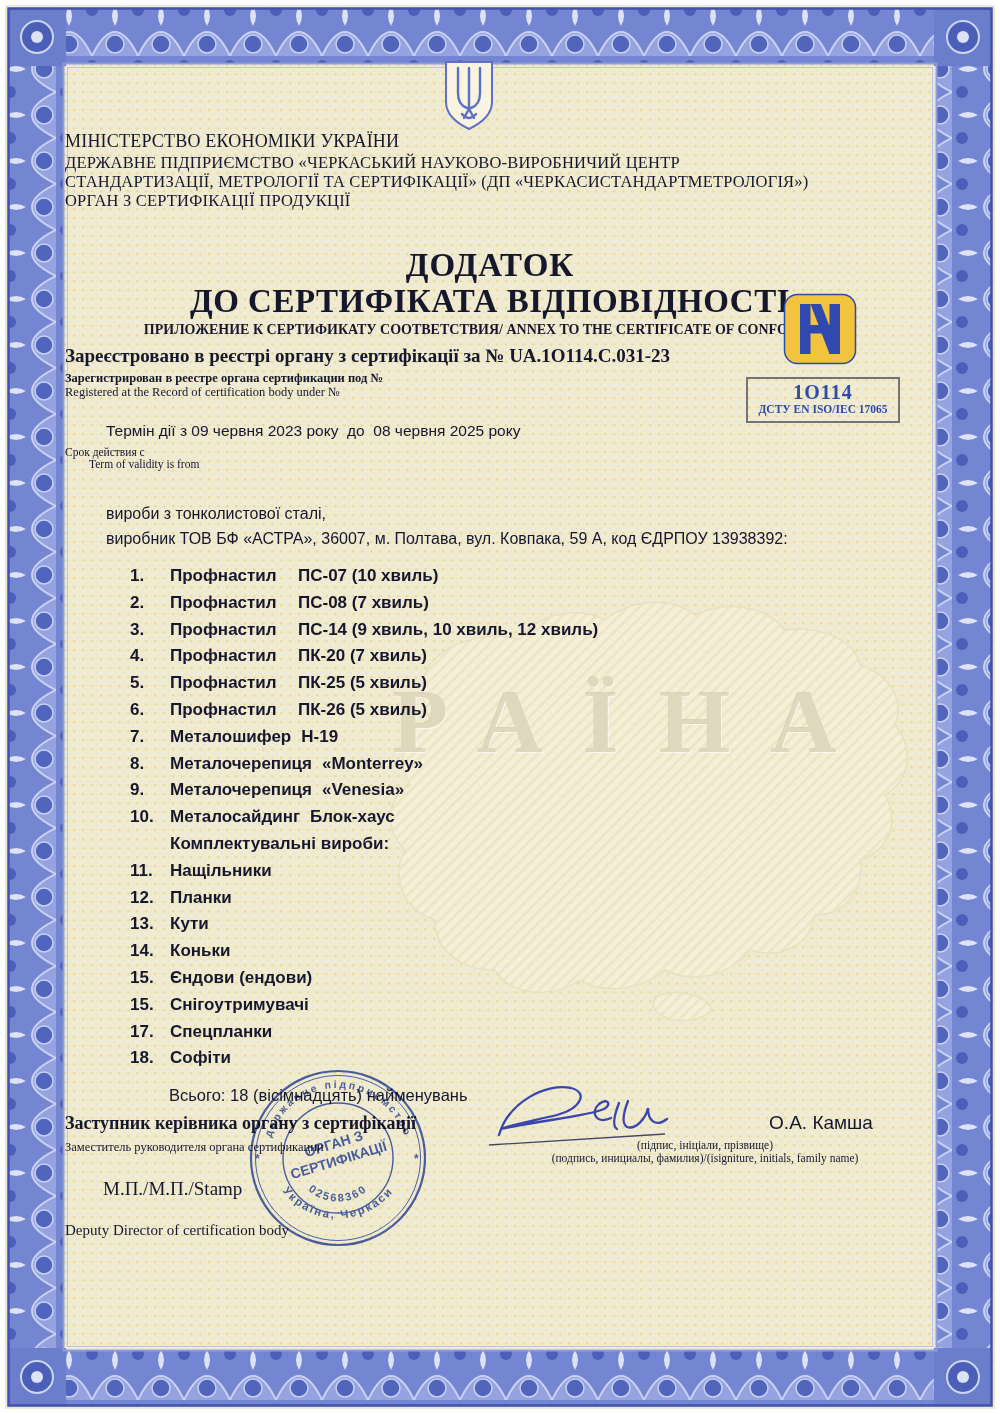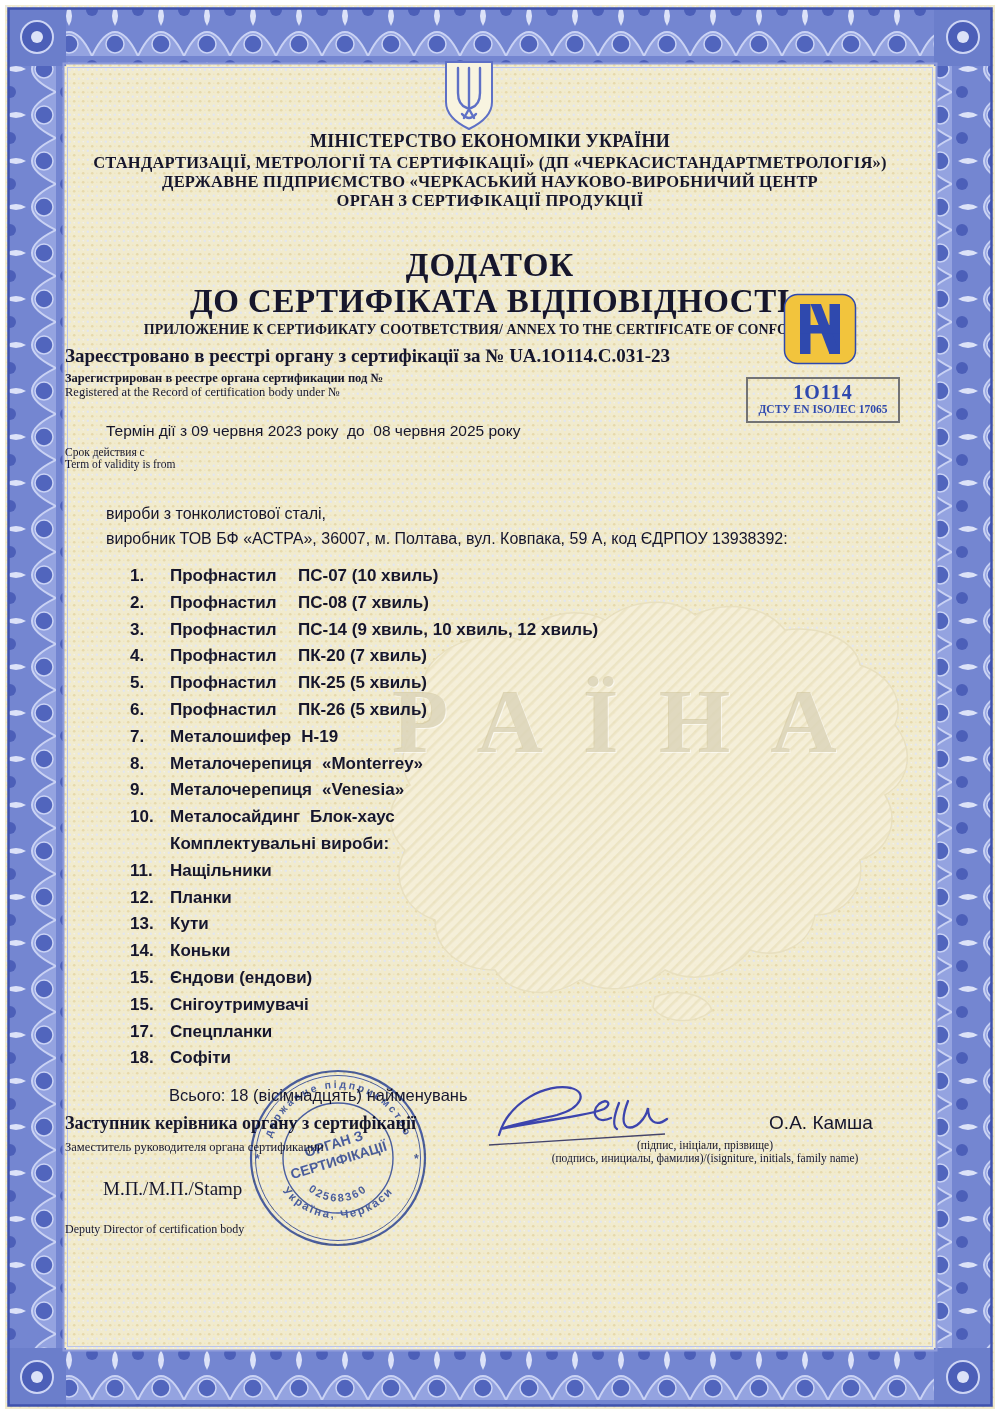--- a/index.html
+++ b/index.html
@@ -5,55 +5,55 @@
   html,body{margin:0;padding:0;background:#ffffff;}
   .page{position:relative;width:1000px;height:1414px;background:#ffffff;overflow:hidden;
         font-family:"Liberation Serif",serif;color:#16162c;}
   #frame{position:absolute;left:0;top:0;z-index:0;}
   .abs{position:absolute;z-index:2;}
   .ctr{text-align:center;}
   .b{font-weight:normal;margin-left:41px;}
   .sans{font-family:"Liberation Sans",sans-serif;}
 
   .emblem{left:443px;top:60px;width:52px;height:72px;z-index:2;}
-  .hdr{left:65px;top:132px;width:850px;text-align:center;font-weight:bold;line-height:19px;}
+  .hdr{left:65px;top:132px;width:850px;text-align:left;font-weight:normal;line-height:19px;}
   .hdr div{font-size:16.5px;letter-spacing:.2px;}
   .hdr div:first-of-type{font-size:18px;margin-bottom:2px;}
 
   .title1{left:65px;top:247px;width:850px;font-size:33px;font-weight:bold;letter-spacing:1px;}
   .title2{left:65px;top:283px;width:850px;font-size:33px;font-weight:bold;letter-spacing:.5px;}
   .subtitle{left:65px;top:322px;width:850px;font-size:14px;font-weight:bold;}
 
   .regua{left:65px;top:345px;font-size:19px;font-weight:bold;}
   .regru{left:65px;top:371px;font-size:12.5px;font-weight:bold;}
   .regen{left:65px;top:385px;font-size:12.5px;}
 
   .mark{left:783px;top:293px;width:74px;height:72px;z-index:3;}
   .accr{left:746px;top:377px;width:150px;height:42px;border:2px solid #737373;color:#2f49ae;
         text-align:center;font-weight:bold;z-index:2;position:absolute;}
   .accr .num{font-size:20px;line-height:22px;margin-top:2px;letter-spacing:1px;}
   .accr .std{font-size:11.5px;line-height:13px;}
 
   .valua{left:65px;top:422px;font-size:15.5px;white-space:pre-wrap;}
   .valru{left:65px;top:446px;font-size:11.5px;}
-  .valen{left:65px;top:458px;font-size:11.5px;}
+  .valen{left:65px;top:458px;font-size:11.5px;padding-left:24px;}
 
   .man1{left:65px;top:505px;font-size:16px;}
   .man2{left:65px;top:530px;font-size:16px;}
 
   .items{left:125px;top:566px;width:720px;font-size:17px;font-weight:bold;}
   .row{display:grid;grid-template-columns:45px auto;height:26.8px;align-items:start;}
   .row .num{padding-left:5px;}
   .iname{display:inline-block;min-width:118px;margin-right:10px;}
 
   .total{left:128px;top:1086px;font-size:16.5px;}
 
   .roleua{left:65px;top:1113px;font-size:18px;font-weight:bold;}
   .roleru{left:65px;top:1140px;font-size:12.5px;}
-  .roleen{left:65px;top:1222px;font-size:12px;}
+  .roleen{left:65px;top:1222px;font-size:15px;}
   .mp{left:103px;top:1178px;font-size:19px;}
 
   .stamp{left:243px;top:1063px;width:190px;height:190px;z-index:4;mix-blend-mode:multiply;opacity:.92;}
   .sig{left:485px;top:1075px;width:200px;height:84px;z-index:4;}
   .signer{left:680px;top:1112px;width:200px;font-size:19px;}
   .cap1{left:540px;top:1139px;width:330px;font-size:11.5px;}
   .cap2{left:490px;top:1152px;width:430px;font-size:11.5px;}
 
   .ghost{left:392px;top:668px;z-index:1;font-size:92px;font-weight:bold;letter-spacing:40px;
          color:rgba(202,191,151,.55);text-shadow:1px 1px 0 rgba(255,255,255,.6);text-align:right;}
@@ -149,22 +149,22 @@
       <path d="M15,8 V33 Q15,45 24,48"></path>
       <path d="M37,8 V33 Q37,45 28,48"></path>
       <path d="M26,49 L21,58 M26,49 L31,58"></path>
       <path d="M19,54 Q26,62 33,54"></path>
     </g>
   </svg>
 
   <div class="abs hdr">
 
   <div>МІНІСТЕРСТВО ЕКОНОМІКИ УКРАЇНИ</div>
+      <div>ДЕРЖАВНЕ ПІДПРИЄМСТВО «ЧЕРКАСЬКИЙ НАУКОВО-ВИРОБНИЧИЙ ЦЕНТР</div>
       <div>СТАНДАРТИЗАЦІЇ, МЕТРОЛОГІЇ ТА СЕРТИФІКАЦІЇ» (ДП «ЧЕРКАСИСТАНДАРТМЕТРОЛОГІЯ»)</div>
-      <div>ДЕРЖАВНЕ ПІДПРИЄМСТВО «ЧЕРКАСЬКИЙ НАУКОВО-ВИРОБНИЧИЙ ЦЕНТР</div>
       <div>ОРГАН З СЕРТИФІКАЦІЇ ПРОДУКЦІЇ</div>
     </div>
 
   <div class="abs title1 ctr">ДОДАТОК</div>
   <div class="abs title2 ctr">ДО СЕРТИФІКАТА ВІДПОВІДНОСТІ</div>
   <div class="abs subtitle ctr">ПРИЛОЖЕНИЕ К СЕРТИФИКАТУ СООТВЕТСТВИЯ/ ANNEX TO THE CERTIFICATE OF CONFORMITY</div>
 
   <div class="abs regua">Зареєстровано в реєстрі органу з сертифікації за № UA.1О114.С.031-23</div>
   <div class="abs regru">Зарегистрирован в реестре органа сертификации под №</div>
   <div class="abs regen">Registered at the Record of certification body under №</div>

